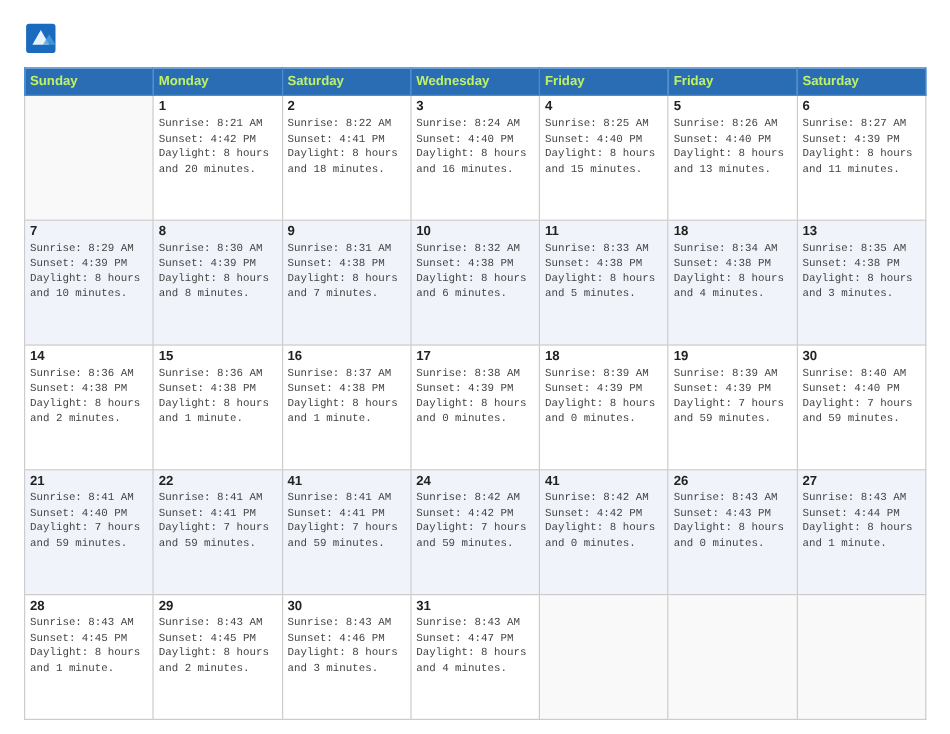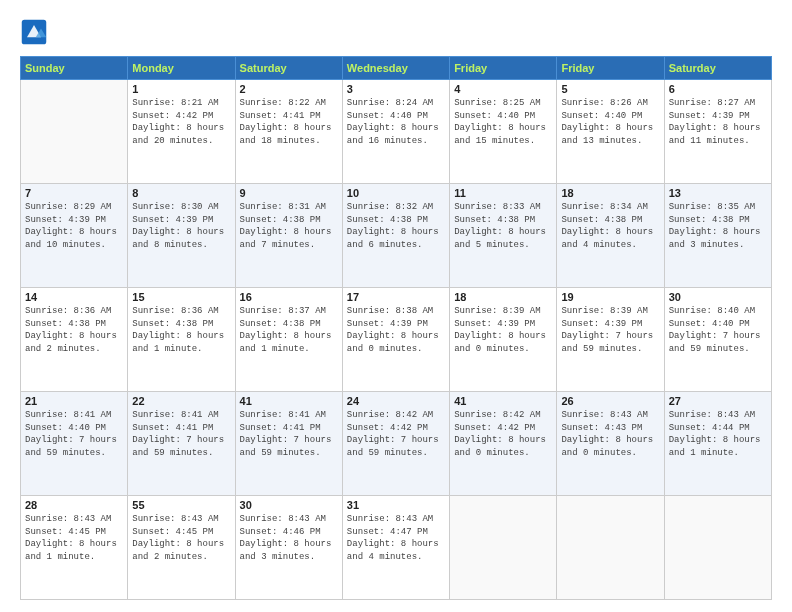--- a/index.html
+++ b/index.html
@@ -249,21 +249,21 @@
             <span class="day-num">27</span>
             <div class="cell-text">Sunrise: 8:43 AM<br>Sunset: 4:44 PM<br>Daylight: 8 hours and 1 minute.</div>
           </td>
         </tr>
         <tr>
           <td>
             <span class="day-num">28</span>
             <div class="cell-text">Sunrise: 8:43 AM<br>Sunset: 4:45 PM<br>Daylight: 8 hours and 1 minute.</div>
           </td>
           <td>
-            <span class="day-num">55</span>
+            <span class="day-num">29</span>
             <div class="cell-text">Sunrise: 8:43 AM<br>Sunset: 4:45 PM<br>Daylight: 8 hours and 2 minutes.</div>
           </td>
           <td>
             <span class="day-num">30</span>
             <div class="cell-text">Sunrise: 8:43 AM<br>Sunset: 4:46 PM<br>Daylight: 8 hours and 3 minutes.</div>
           </td>
           <td>
             <span class="day-num">31</span>
             <div class="cell-text">Sunrise: 8:43 AM<br>Sunset: 4:47 PM<br>Daylight: 8 hours and 4 minutes.</div>
           </td>

